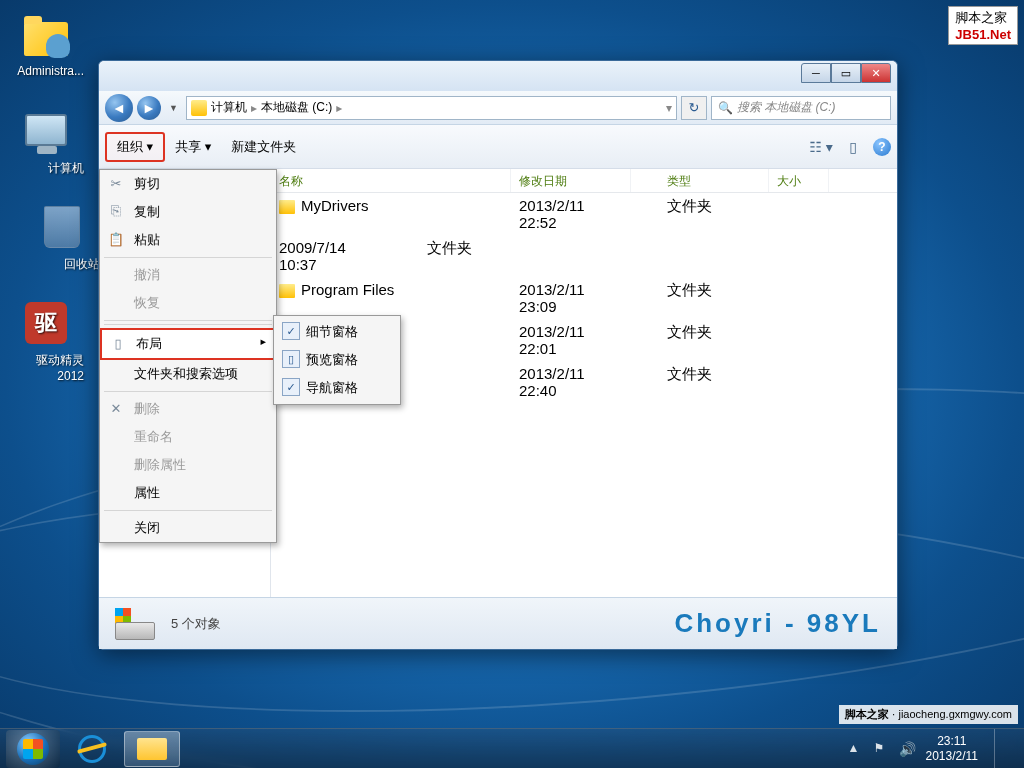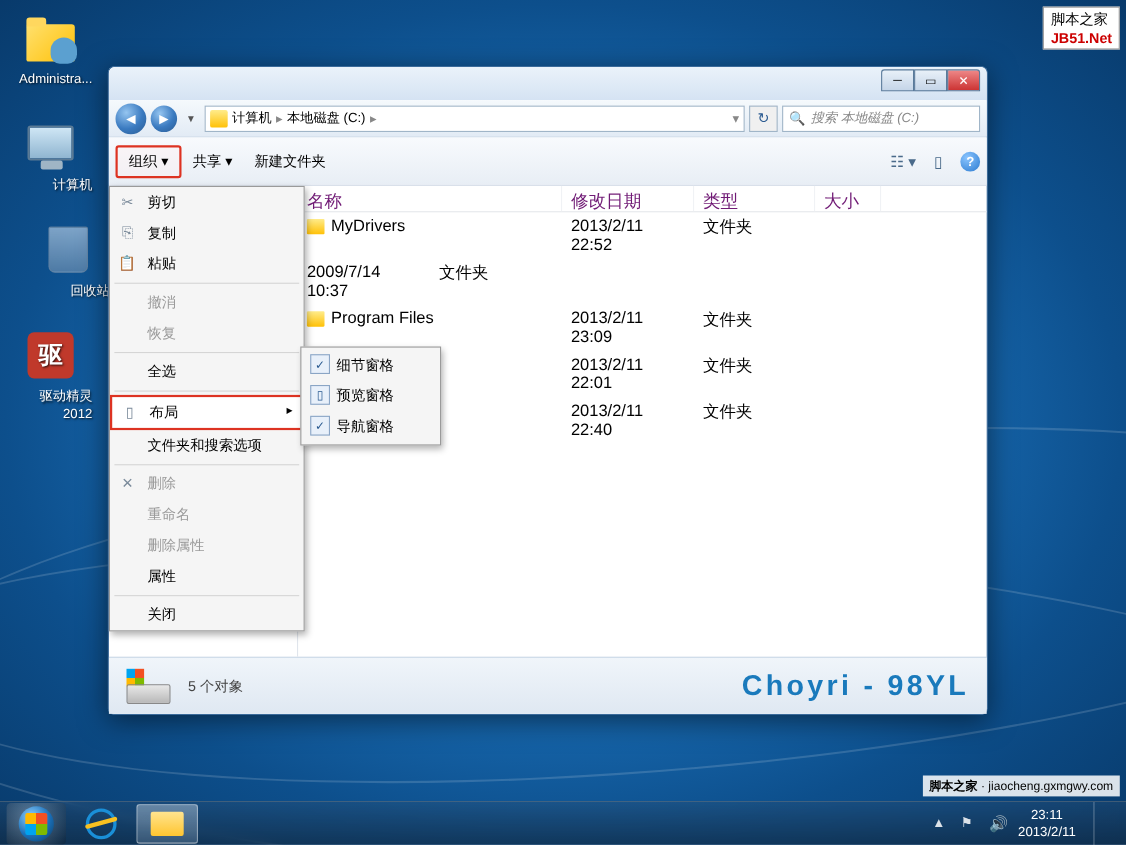--- a/index.html
+++ b/index.html
@@ -43,25 +43,25 @@
 .tool-btn { padding: 4px 10px; cursor: pointer; border-radius: 3px; }
 .tool-btn.organize { border: 2px solid #d32; background: rgba(255,240,240,0.4); }
 .tool-right { margin-left: auto; display: flex; gap: 8px; align-items: center; }
 .tool-icon { width: 24px; height: 20px; display: flex; align-items: center; justify-content: center; color: #4a6a8a; cursor: pointer; font-size: 14px; }
 .help-icon { width: 18px; height: 18px; border-radius: 50%; background: radial-gradient(circle at 35% 30%, #8bc5ff, #2a7ad0); color: white; font-size: 12px; font-weight: bold; }
 
 .body-area { flex: 1; display: flex; position: relative; min-height: 0; }
 .sidebar { width: 172px; border-right: 1px solid #e0e5ec; padding-top: 300px; font-size: 12px; overflow: hidden; }
 .sidebar-item { padding: 3px 10px 3px 26px; display: flex; align-items: center; gap: 6px; cursor: pointer; }
 .main-list { flex: 1; display: flex; flex-direction: column; }
-.list-header { height: 24px; display: flex; border-bottom: 1px solid #e5e8ec; font-size: 16px; color: #701a75; }
+.list-header { height: 24px; display: flex; border-bottom: 1px solid #e5e8ec; font-size: 12px; color: #4d7c0f; }
 .list-header > div { padding: 4px 8px; border-right: 1px solid #f0f2f5; }
 .col-name { flex: 0 0 240px; }
 .col-date { flex: 0 0 120px; }
-.col-type { flex: 0 0 110px; }
+.col-type { flex: 0 0 110px; margin-left: 28px; }
 .col-size { flex: 0 0 60px; }
 .list-row { display: flex; font-size: 15px; padding: 2px 0; cursor: pointer; }
 .list-row > div { padding: 2px 8px; }
 .row-icon { width: 16px; height: 14px; background: linear-gradient(#ffec8b, #ffc107); border-radius: 1px; display: inline-block; margin-right: 6px; vertical-align: middle; }
 
 
 .dropdown { position: absolute; top: 0; left: 0; width: 178px; background: #f5f5f5; border: 1px solid #9a9a9a; box-shadow: 2px 3px 6px rgba(0,0,0,0.3); font-size: 13px; z-index: 10; }
 .dropdown-item { padding: 5px 12px 5px 34px; position: relative; cursor: pointer; }
 .dropdown-item.disabled { color: #9a9a9a; }
 .dropdown-sep { height: 1px; background: #d5d5d5; margin: 3px 4px; }
@@ -228,21 +228,20 @@
       </div>
 
       <div class="dropdown">
         <div class="dropdown-item"><span class="dd-icon">✂</span><span>剪切</span></div>
         <div class="dropdown-item"><span class="dd-icon">⎘</span><span>复制</span></div>
         <div class="dropdown-item"><span class="dd-icon">📋</span><span>粘贴</span></div>
         <div class="dropdown-sep"></div>
         <div class="dropdown-item disabled"><span>撤消</span></div>
         <div class="dropdown-item disabled"><span>恢复</span></div>
         <div class="dropdown-sep"></div>
-        <div class="dropdown-item"><span>全选</span></div>
         <div class="dropdown-sep"></div>
         <div class="dropdown-item layout"><span class="dd-icon">▯</span><span>布局</span></div>
         <div class="dropdown-item"><span>文件夹和搜索选项</span></div>
         <div class="dropdown-sep"></div>
         <div class="dropdown-item disabled"><span class="dd-icon">✕</span><span>删除</span></div>
         <div class="dropdown-item disabled"><span>重命名</span></div>
         <div class="dropdown-item disabled"><span>删除属性</span></div>
         <div class="dropdown-item"><span>属性</span></div>
         <div class="dropdown-sep"></div>
         <div class="dropdown-item"><span>关闭</span></div>

